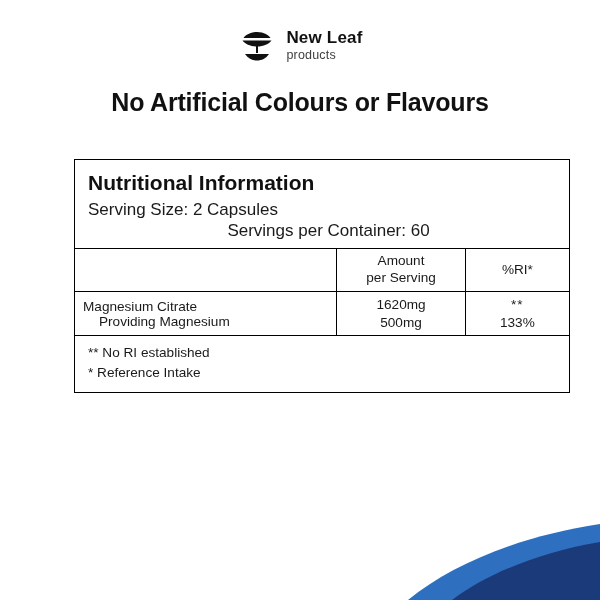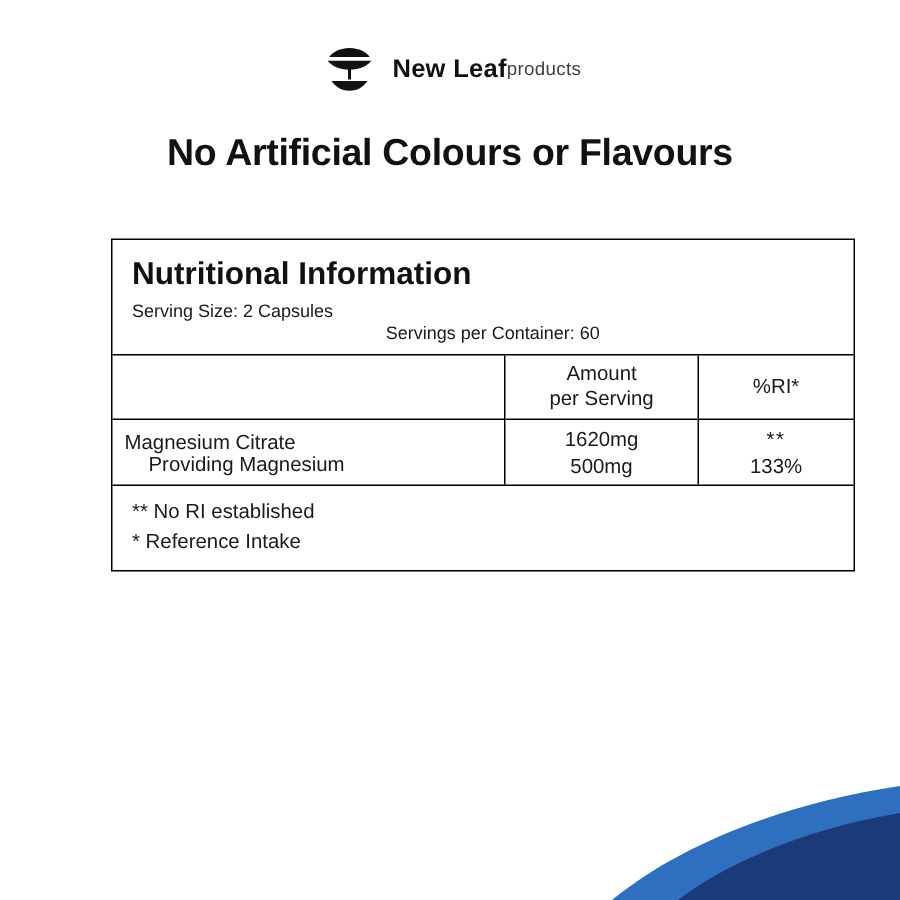--- a/index.html
+++ b/index.html
@@ -32,21 +32,21 @@
     padding-top: 22px;
     height: 46px;
   }
   .brand-mark {
     width: 40px;
     height: 40px;
     display: block;
   }
   .brand-text {
     display: flex;
-    flex-direction: row;
+    flex-direction: column;
     align-items: flex-start;
     line-height: 1;
   }
   .brand-name {
     font-size: 17px;
     font-weight: bold;
     letter-spacing: 0.2px;
     color: #111111;
   }
   .brand-sub {
@@ -76,21 +76,21 @@
     box-sizing: border-box;
     background: #ffffff;
   }
   .panel-title {
     font-size: 21px;
     font-weight: bold;
     color: #111111;
     padding: 11px 0 5px 13px;
   }
   .serving-line {
-    font-size: 12px;
+    font-size: 17px;
     color: #1a1a1a;
     padding: 0 0 1px 13px;
   }
   .serving-line.last {
     padding-bottom: 7px;
     text-align: center;
   }
 
   table.nutri {
     width: 100%;

